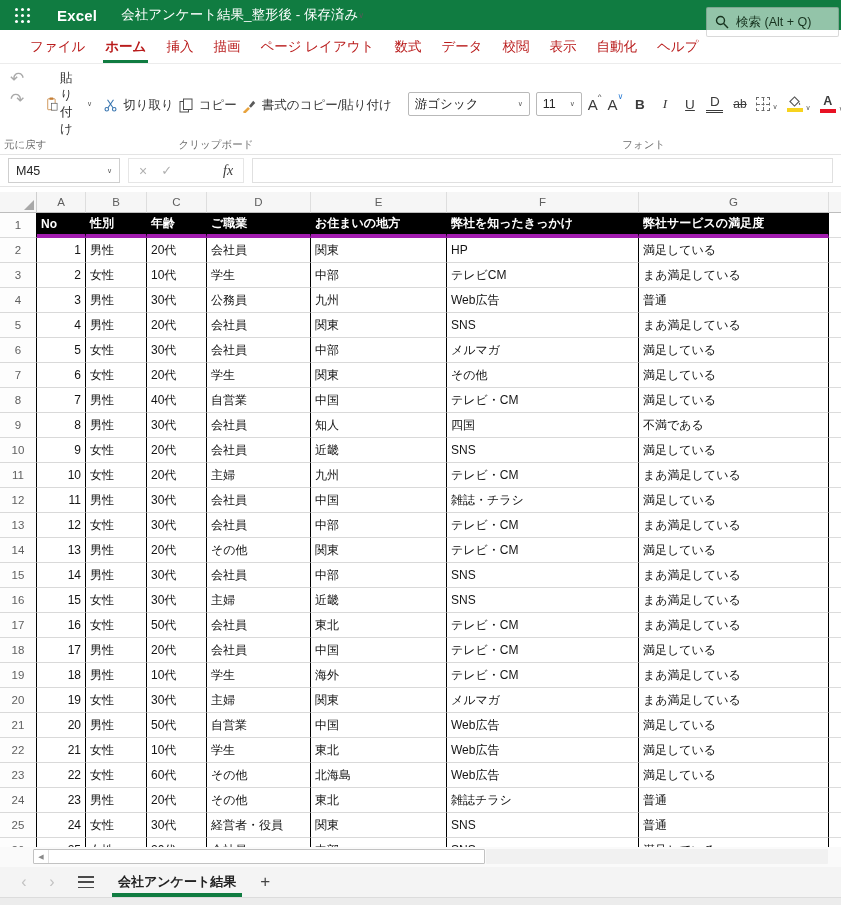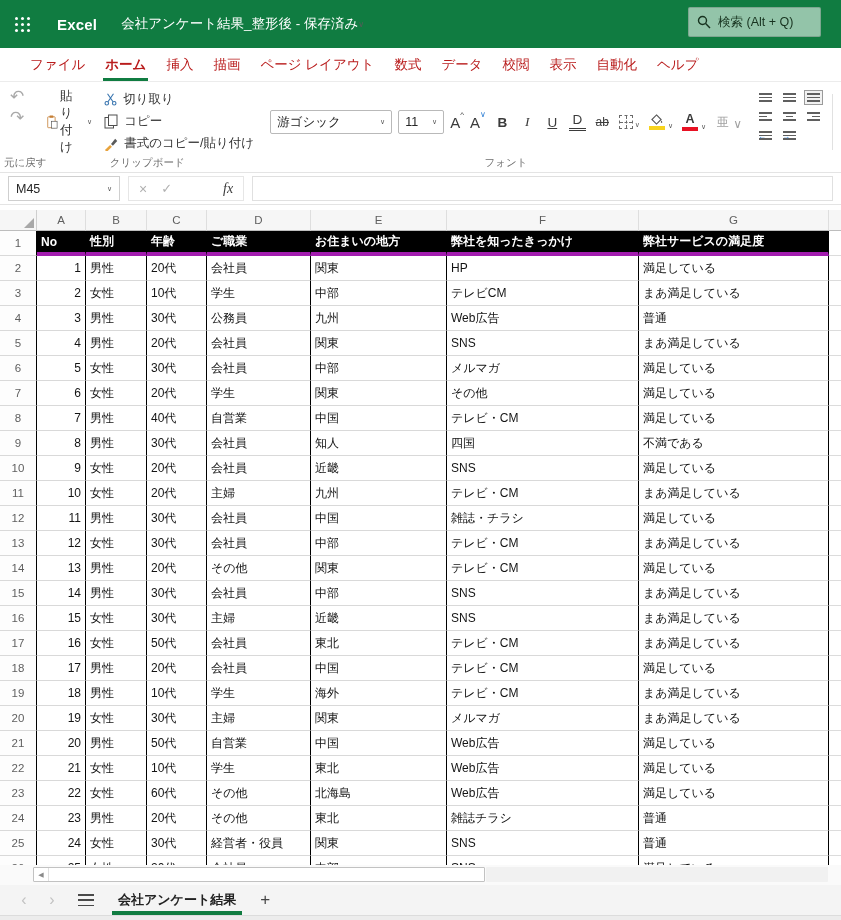--- a/index.html
+++ b/index.html
@@ -1,29 +1,29 @@
 <!DOCTYPE html>
 <html><head>
 <meta charset="utf-8">
 <style>
   * { box-sizing: border-box; margin: 0; padding: 0; }
   html,body { width: 841px; height: 920px; overflow: hidden; background:#fff;
     font-family: "Liberation Sans", "DejaVu Sans", sans-serif; }
   .app { position: relative; width: 841px; height: 920px; background:#fff; }
 
   
-  .titlebar { height:48px; background:#107C41; display:flex; align-items:center; color:#fff; }
+  .titlebar { height:30px; background:#107C41; display:flex; align-items:center; color:#fff; }
   .waffle { width:45px; height:45px; display:flex; align-items:center; justify-content:center; cursor:pointer; }
   .waffle .dots { position:relative; width:3px; height:3px; background:#fff; border-radius:50%;
     box-shadow: 6px 0 0 #fff, 12px 0 0 #fff, 0 6px 0 #fff, 6px 6px 0 #fff, 12px 6px 0 #fff,
                 0 12px 0 #fff, 6px 12px 0 #fff, 12px 12px 0 #fff; top:-6px; left:-6px; }
   .appname { font-size:15px; font-weight:bold; margin:0 24px 0 12px; letter-spacing:.2px; }
   .doctitle { font-size:13.5px; display:flex; align-items:center; }
   .doctitle .chev { font-size:8px; opacity:.95; }
-  .searchbox { position:absolute; right:20px; top:7px; width:133px; height:30px;
+  .searchbox { position:absolute; right:2px; top:7px; width:133px; height:30px;
     background:rgba(255,255,255,.55); border:1px solid rgba(0,0,0,.15); border-radius:2px;
     display:flex; align-items:center; gap:7px; padding:0 8px; color:#17331f; font-size:12.5px; cursor:text; }
 
   
   .tabbar { height:34px; background:#fff; display:flex; align-items:stretch; padding-left:20px;
     border-bottom:1px solid #ececec; }
   .rtab { font-size:13.5px; color:#b91c1c; padding:0 10px; display:flex; align-items:center;
     position:relative; cursor:pointer; white-space:nowrap; }
   .rtab.active { font-weight:bold; }
   .rtab.active::after { content:""; position:absolute; left:8px; right:8px; bottom:0; height:3px; background:#107C41; }
@@ -35,21 +35,21 @@
   .glabel { position:absolute; bottom:2px; left:0; right:0; text-align:center; font-size:10.5px; color:#6e6e6e; white-space:nowrap; }
   .vdiv { width:1px; background:#e1e1e1; margin:4px 1px 6px 1px; }
   .chev { font-size:7px; color:#5a5a5a; }
   .icbtn { background:none; border:none; cursor:pointer; }
 
   .undo-g { flex-direction:column; align-items:center; gap:4px; width:52px; }
   .uarr { font-size:17px; color:#a9a9a9; line-height:1; }
 
   .paste { display:flex; flex-direction:row; align-items:center; gap:2px; padding:2px 8px; cursor:pointer; }
   .paste .lbl { font-size:12.5px; color:#323232; }
-  .clipcol { display:flex; flex-direction:column; justify-content:flex-start; gap:5px; padding:3px 2px 0 4px; }
+  .clipcol { display:flex; justify-content:flex-start; gap:5px; padding:3px 2px 0 4px; }
   .rrow { display:flex; align-items:center; gap:6px; font-size:12.5px; color:#323232; cursor:pointer; white-space:nowrap; }
 
   .font-g, .align-g { flex-direction:row; gap:8px; }
   .frow { display:flex; align-items:center; gap:6px; }
   .selbox { border:1px solid #b9b9b9; border-radius:2px; height:24px; display:flex; align-items:center;
     justify-content:space-between; padding:0 6px; font-size:12.5px; color:#262626; cursor:pointer; background:#fff; }
   .fontname { width:122px; }
   .fontsize { width:46px; }
   .fsz { font-size:15px; color:#3b3b3b; cursor:pointer; position:relative; font-weight:500;}
   .fsz sup { font-size:8px; position:relative; top:-5px; }

